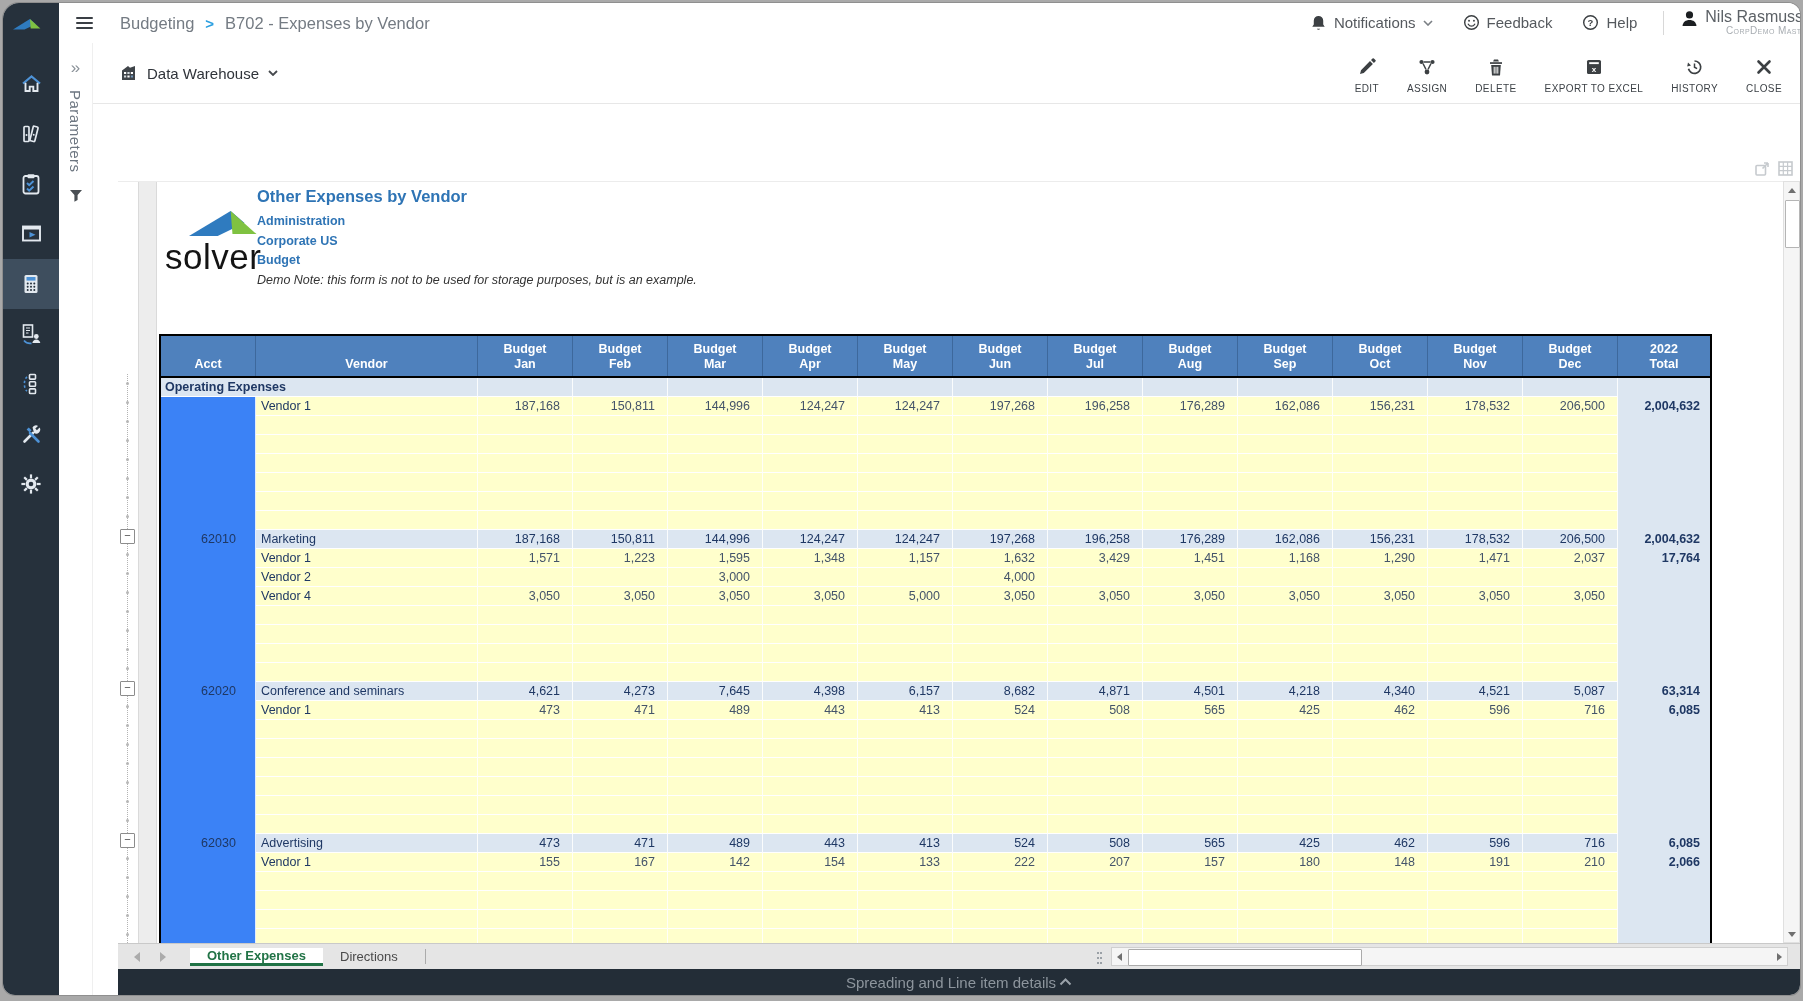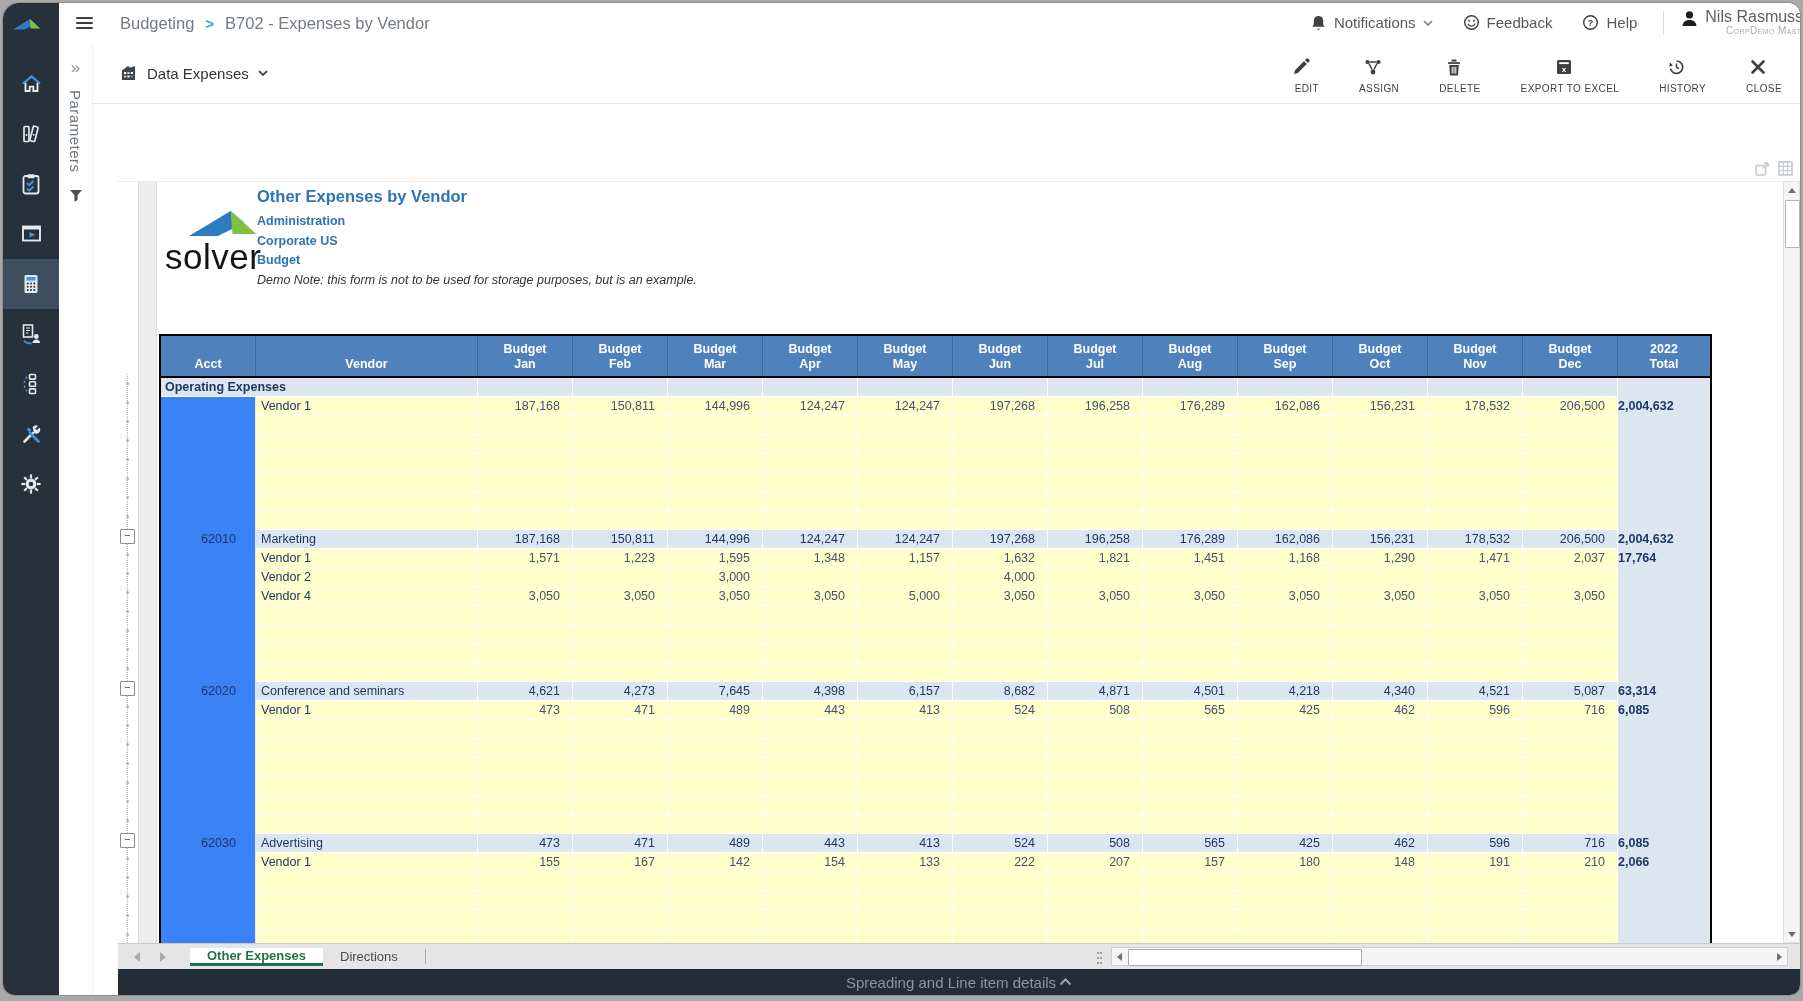--- a/index.html
+++ b/index.html
@@ -44,21 +44,21 @@
   .user-role{font-size:10px;color:#a7acb1;font-variant:small-caps;letter-spacing:.4px;white-space:nowrap;}
 
   
   .content{position:absolute;left:89px;top:40px;right:0;bottom:0;}
   .toolbar-row{height:60px;display:flex;align-items:center;padding-left:28px;border-bottom:1px solid #e7e7e7;}
   .dw-selector{display:flex;align-items:center;gap:9px;cursor:pointer;}
   .dw-label{font-size:15px;color:#30343a;}
   .actions{margin-left:auto;display:flex;align-items:flex-start;gap:0;padding-right:4px;}
   .action{display:flex;flex-direction:column;align-items:center;justify-content:flex-start;cursor:pointer;padding:4px 14px 0 14px;}
   .action .a-icon{height:20px;display:flex;align-items:center;}
-  .action .a-label{margin-top:6px;font-size:10px;letter-spacing:.4px;color:#3d4247;white-space:nowrap;margin-left:12px;}
+  .action .a-label{margin-top:6px;font-size:10px;letter-spacing:.4px;color:#3d4247;white-space:nowrap;}
   .report-params-row{height:58px;display:flex;align-items:center;gap:9px;padding-left:28px;font-size:15.5px;color:#4d5156;cursor:pointer;}
 
   
   .report-zone{position:absolute;left:26px;right:0;top:118px;bottom:0;}
   .mini-icons{position:absolute;top:-1px;right:6px;display:flex;gap:6px;z-index:2;}
   .viewport{position:absolute;left:0;right:17px;top:20px;bottom:52px;overflow:hidden;background:#fff;border-top:1px solid #ececec;}
 
   .gutter{position:absolute;left:0;top:0;bottom:0;width:20px;background:#fff;}
   .gutter-line{position:absolute;left:9px;top:192px;bottom:0;border-left:1px dotted #b3b3b3;}
   .g-minus{position:absolute;left:2px;width:13px;height:13px;background:#fff;border:1px solid #8c8c8c;border-radius:1px;
@@ -83,21 +83,21 @@
   .t-head{display:grid;grid-template-columns:var(--cols);background:#4f81bd;border-top:2px solid #000;border-bottom:2px solid #000;height:40px;}
   .t-head .h-cell{display:flex;flex-direction:column;justify-content:flex-end;align-items:center;color:#fff;font-weight:bold;
     font-size:12.5px;line-height:15px;padding-bottom:4px;border-right:1px solid rgba(47,84,129,.55);}
   .t-head .h-cell:last-child{border-right:none;}
   .t-row{display:grid;grid-template-columns:var(--cols);height:19px;}
   .cell{font-size:12.5px;line-height:18px;overflow:hidden;white-space:nowrap;border-right:1px solid rgba(255,255,255,.85);}
   .cell:last-child{border-right:none;}
   .acct-cell{background:#3b82f6;color:#1f3864;text-align:center;padding-left:21px;}
   .vendor-cell{color:#1f3864;padding-left:5px;}
   .value-cell{color:#44546a;text-align:right;padding-right:12px;}
-  .total-cell{background:#dce6f1;color:#1f3864;font-weight:bold;text-align:left;padding-right:10px;}
+  .total-cell{background:#dce6f1;color:#1f3864;font-weight:bold;text-align:right;padding-right:10px;}
   .t-row.detail .vendor-cell,.t-row.detail .value-cell,
   .t-row.blank .vendor-cell,.t-row.blank .value-cell{background:#ffffcc;border-bottom:1px solid #fff;}
   .t-row.group .vendor-cell,.t-row.group .value-cell{background:#dce6f1;border-bottom:1px solid #fff;}
   .t-row.group .value-cell{color:#1f3864;}
   .t-row.section .section-label{grid-column:1 / 3;background:#dce6f1;color:#1f3864;font-weight:bold;padding-left:4px;border-bottom:1px solid #fff;}
   .t-row.section .value-cell{background:#dce6f1;border-bottom:1px solid #fff;}
 
   
   .v-scroll{position:absolute;right:0;top:20px;bottom:52px;width:17px;background:#f5f5f5;border:1px solid #e0e0e0;box-sizing:border-box;}
   .vs-btn{position:absolute;left:0;width:15px;height:16px;display:flex;align-items:center;justify-content:center;cursor:pointer;}
@@ -333,21 +333,21 @@
           <svg width="18" height="18" viewBox="0 0 18 18">
               <path d="M2 6.5 8 2l2 1.8L15 2v14H2z" fill="#3f4449"></path>
               <rect x="4" y="8" width="2.2" height="2" fill="#fff"></rect>
               <rect x="7.4" y="8" width="2.2" height="2" fill="#cfd6dc"></rect>
               <rect x="10.8" y="8" width="2.2" height="2" fill="#fff"></rect>
               <rect x="4" y="11.5" width="2.2" height="2" fill="#cfd6dc"></rect>
               <rect x="7.4" y="11.5" width="2.2" height="2" fill="#fff"></rect>
               <rect x="10.8" y="11.5" width="2.2" height="2" fill="#6f93b8"></rect>
             </svg>
         </span>
-        <span class="dw-label">Data Expenses</span>
+        <span class="dw-label">Data Warehouse</span>
         <svg width="10" height="6" viewBox="0 0 10 6">
             <polyline points="1,1 5,5 9,1" fill="none" stroke="#45494d" stroke-width="1.8"></polyline>
           </svg>
       </div>
       <div class="actions" id="toolbar-actions">
           <div class="action">
             <div class="a-icon">
               <svg width="18" height="18" viewBox="0 0 18 18">
                 <path d="M2 16l1-3.8L12 3.1l2.9 2.9L5.8 15 2 16zM13 2.1 14.5.6a1 1 0 0 1 1.4 0l1.5 1.5a1 1 0 0 1 0 1.4L15.9 5z" fill="#3c4043"></path>
               </svg>
@@ -697,21 +697,21 @@
                 </div>
                 <div class="t-row detail">
                   <div class="cell acct-cell"></div>
                   <div class="cell vendor-cell">Vendor 1</div>
                   <div class="cell value-cell">1,571</div>
                   <div class="cell value-cell">1,223</div>
                   <div class="cell value-cell">1,595</div>
                   <div class="cell value-cell">1,348</div>
                   <div class="cell value-cell">1,157</div>
                   <div class="cell value-cell">1,632</div>
-                  <div class="cell value-cell">1,821</div>
+                  <div class="cell value-cell">3,429</div>
                   <div class="cell value-cell">1,451</div>
                   <div class="cell value-cell">1,168</div>
                   <div class="cell value-cell">1,290</div>
                   <div class="cell value-cell">1,471</div>
                   <div class="cell value-cell">2,037</div>
                   <div class="cell total-cell">17,764</div>
                 </div>
                 <div class="t-row detail">
                   <div class="cell acct-cell"></div>
                   <div class="cell vendor-cell">Vendor 2</div>

